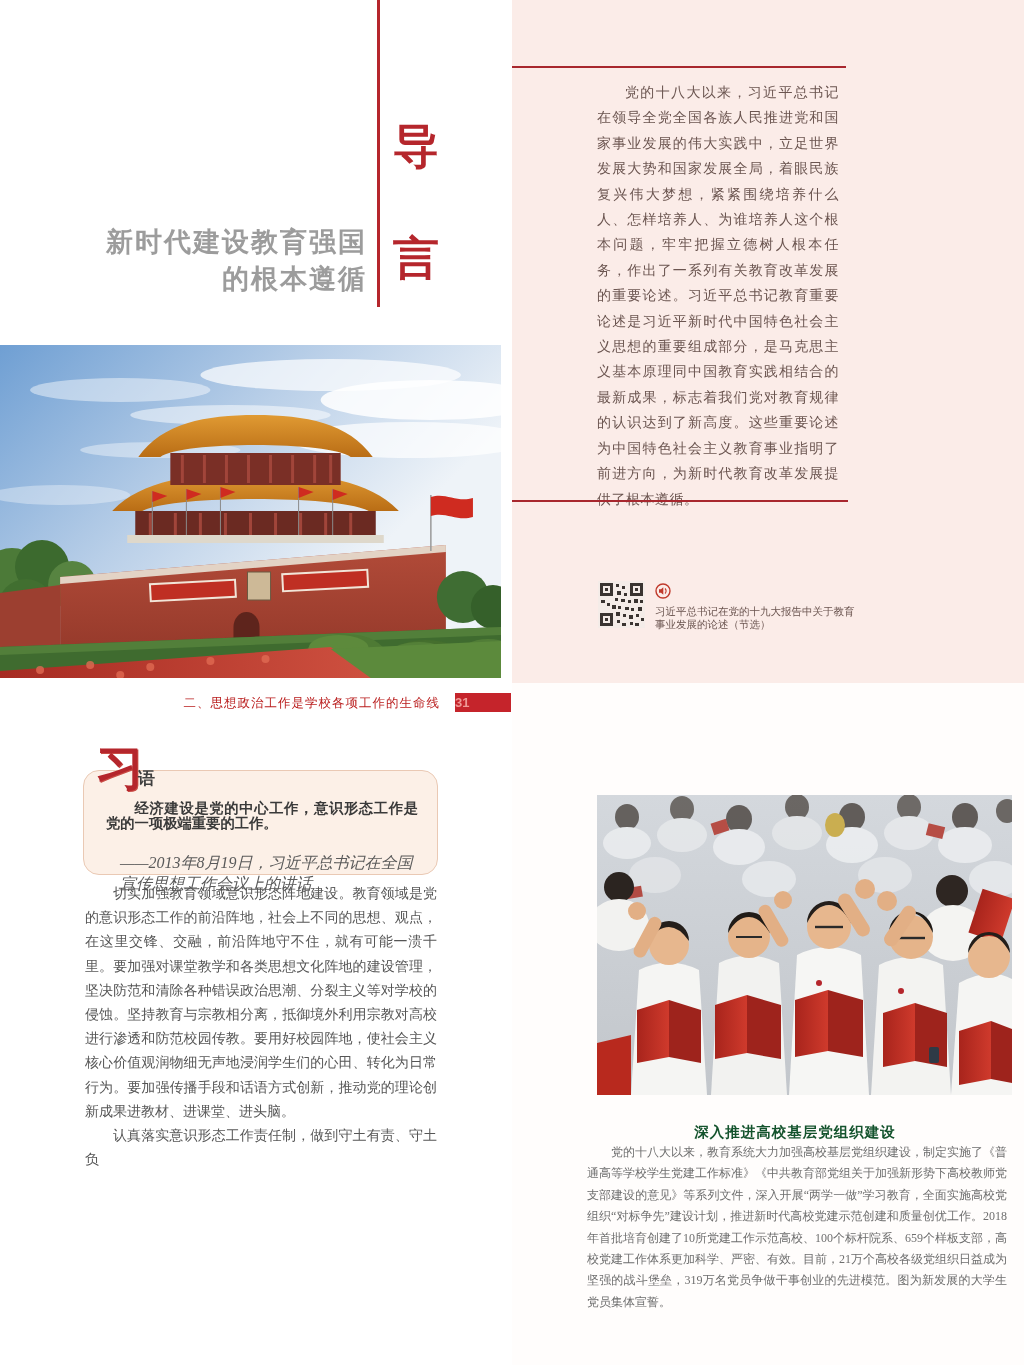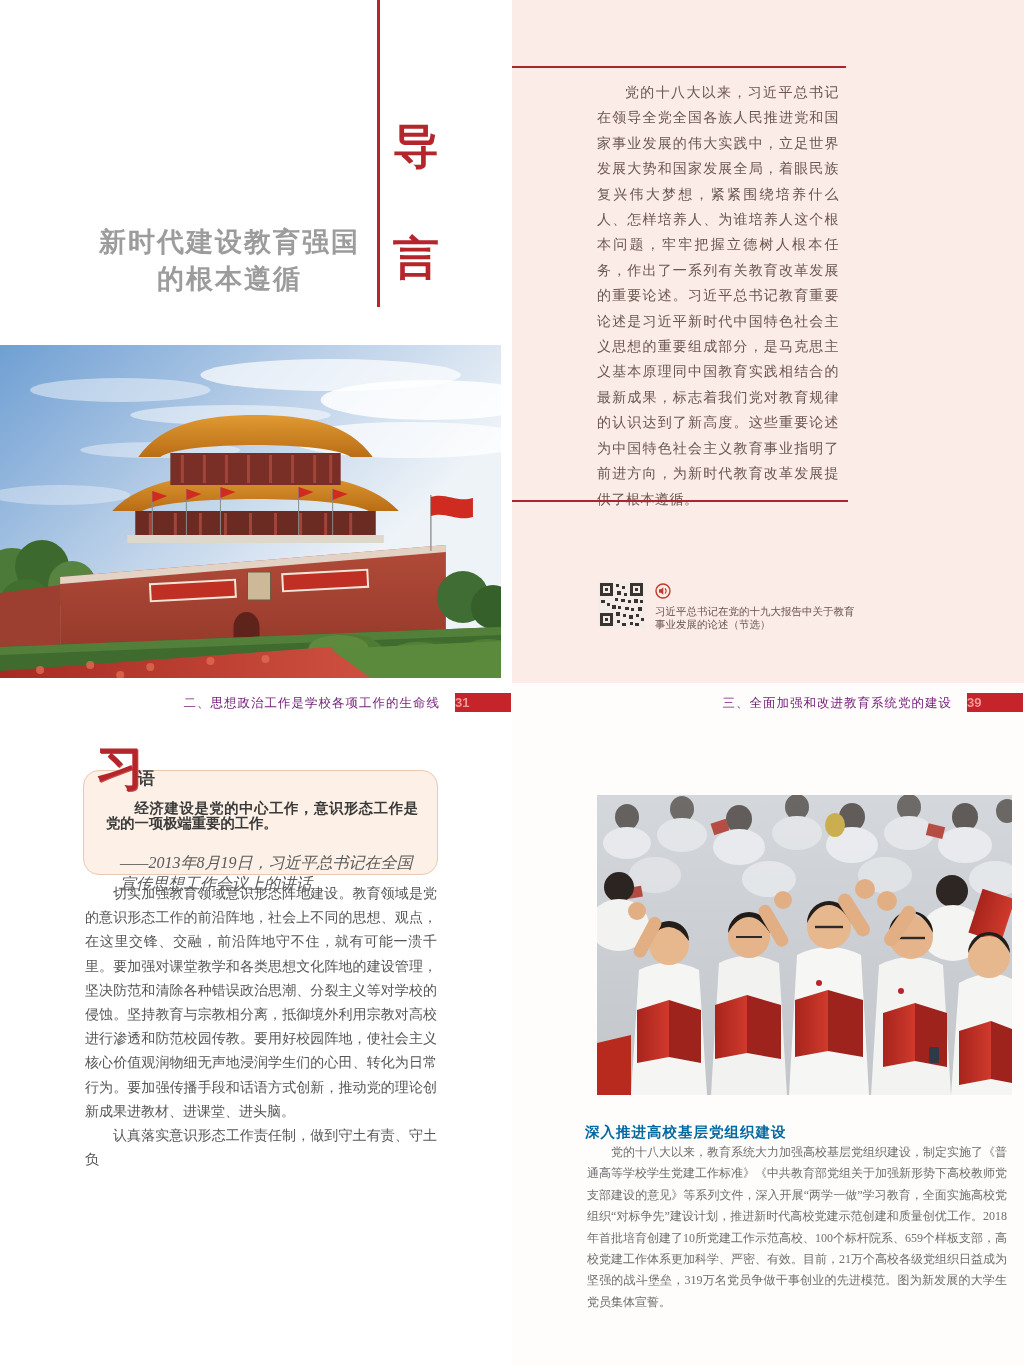--- a/index.html
+++ b/index.html
@@ -10,21 +10,21 @@
     background:#ffffff; overflow:hidden;
   }
   .page { position:absolute; overflow:hidden; }
   .pg-tl { left:0; top:0; width:512px; height:683px; background:#ffffff; }
   .pg-tr { left:512px; top:0; width:512px; height:683px; background:#fbece8; }
   .pg-bl { left:0; top:683px; width:512px; height:682px; background:#ffffff; }
   .pg-br { left:512px; top:683px; width:512px; height:682px; background:#fffdfc; }
 
   
   .intro-title {
-    position:absolute; right:152px; top:224px; text-align:center;
+    position:absolute; right:145px; top:224px; text-align:right;
     font-family:"Liberation Sans", sans-serif;
     font-size:27px; line-height:37px; color:#9c9c9c; font-weight:600; letter-spacing:2px;
   }
   .red-vline {
     position:absolute; left:377px; top:0; width:3px; height:307px; background:#b5262c;
   }
   .chapter-chars {
     position:absolute; left:392px; top:124px; width:48px;
     display:flex; flex-direction:column; gap:66px; align-items:center;
     font-family:"Liberation Serif", serif; font-weight:bold;
@@ -50,21 +50,21 @@
     font-size:10.5px; line-height:12.8px; color:#6b5550;
   }
 
   
   .pg-head {
     position:absolute; top:10px; left:0; width:100%; height:20px;
   }
   .pg-head .head-txt {
     position:absolute; right:72px; top:2px;
     font-family:"Liberation Sans", sans-serif;
-    font-size:12.5px; color:#701a75; letter-spacing:1px; white-space:nowrap;
+    font-size:12.5px; color:#b91c1c; letter-spacing:1px; white-space:nowrap;
   }
   .pg-head .num-box {
     position:absolute; right:1px; top:0; width:56px; height:19px;
     background:#c5242b; color:#ef9a96; font-family:"Liberation Sans", sans-serif;
     font-size:13px; font-weight:bold; text-align:left; line-height:19px;
   }
 
   
   .quote-box {
     position:absolute; left:83px; top:87px; width:355px; height:105px;
@@ -93,23 +93,23 @@
   .bl-body {
     position:absolute; left:85px; top:199px; width:352px;
     font-size:14px; line-height:24.2px; color:#565656; text-align:justify;
   }
   .bl-body p { text-indent:2em; }
 
   
   .photo-br { position:absolute; left:85px; top:112px; width:415px; height:300px; }
   .photo-br svg { width:100%; height:100%; display:block; }
   .br-heading {
-    position:absolute; left:73px; top:440px; width:420px; 
+    position:absolute; left:73px; top:440px; width:420px; text-align:center;
     font-family:"Liberation Sans", sans-serif; font-weight:bold;
-    font-size:14.5px; color:#0369a1; letter-spacing:1px;
+    font-size:14.5px; color:#14532d; letter-spacing:1px;
   }
   .br-body {
     position:absolute; left:75px; top:459px; width:420px;
     font-size:12px; line-height:21.4px; color:#6e6e6e;
     text-align:justify; text-indent:2em;
   }
 </style>
 </head>
 <body>
 
@@ -322,24 +322,20 @@
       <div class="quote-attr">——2013年8月19日，习近平总书记在全国宣传思想工作会议上的讲话</div>
     </div>
 
     <div class="bl-body">
       <p>切实加强教育领域意识形态阵地建设。教育领域是党的意识形态工作的前沿阵地，社会上不同的思想、观点，在这里交锋、交融，前沿阵地守不住，就有可能一溃千里。要加强对课堂教学和各类思想文化阵地的建设管理，坚决防范和清除各种错误政治思潮、分裂主义等对学校的侵蚀。坚持教育与宗教相分离，抵御境外利用宗教对高校进行渗透和防范校园传教。要用好校园阵地，使社会主义核心价值观润物细无声地浸润学生们的心田、转化为日常行为。要加强传播手段和话语方式创新，推动党的理论创新成果进教材、进课堂、进头脑。</p>
       <p>认真落实意识形态工作责任制，做到守土有责、守土负</p>
     </div>
   </section>
 
   <section class="page pg-br">
-    <div class="pg-head">
-      <span class="head-txt">三、全面加强和改进教育系统党的建设</span>
-      <span class="num-box">39</span>
-    </div>
 
     <div class="photo-br">
       <svg viewBox="0 0 415 300" preserveAspectRatio="none">
         <defs>
           <linearGradient id="bgG" x1="0" y1="0" x2="0" y2="1">
             <stop offset="0" stop-color="#d4d8dd"></stop>
               <stop offset="1" stop-color="#c2c6cb"></stop>
           </linearGradient>
           <linearGradient id="bookG" x1="0" y1="0" x2="1" y2="0">
             <stop offset="0" stop-color="#a8241c"></stop>

